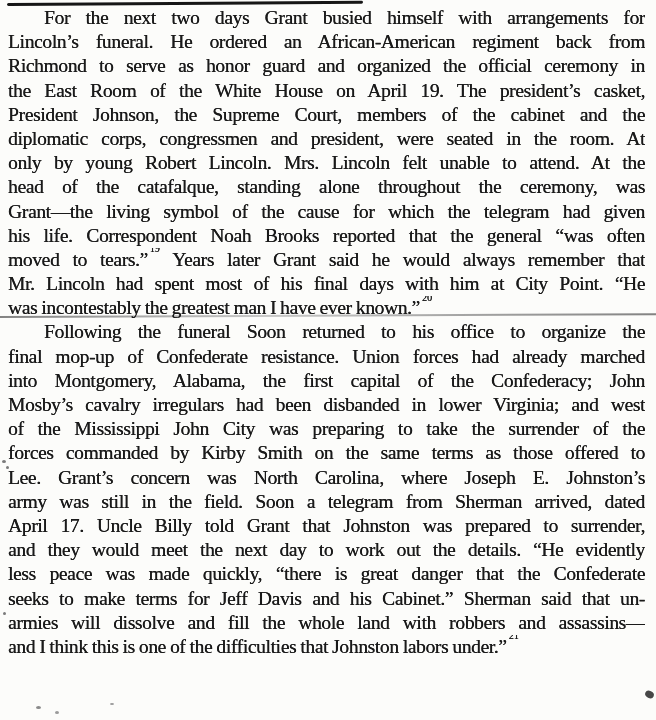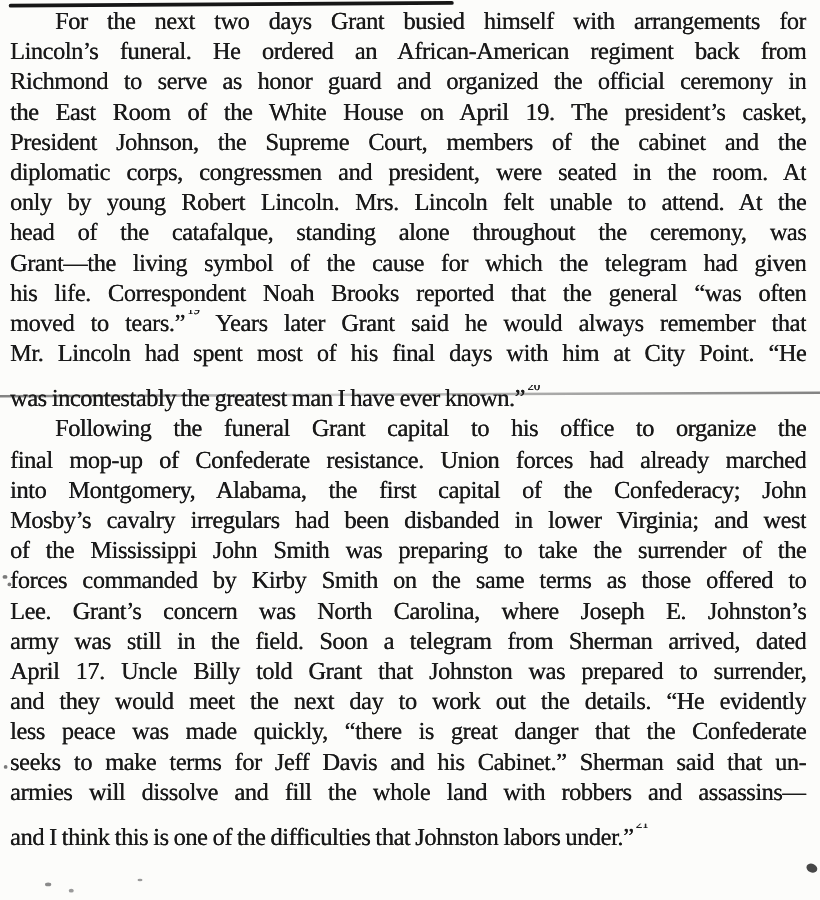--- a/index.html
+++ b/index.html
@@ -17,21 +17,21 @@
     letter-spacing: -0.35px; word-spacing: -0.5px;
     color: #1a1a1a;
     text-shadow: 0.25px 0 0 currentColor;
   }
   .line {
     text-align: justify;
     text-align-last: justify;
     height: 24.2px;
     overflow: hidden;
   }
-  .line.no-justify { text-align-last: left; margin-top: 12px; }
+  .line.no-justify { text-align-last: left; }
   .line.indent { padding-left: 36px; }
   sup.fnref {
     font-size: 10px; line-height: 0;
     position: relative; top: -6px;
     letter-spacing: 0; margin-left: 2px;
   }
   .top-line-artifact {
     position: absolute; left: 7px; top: 3px; width: 356px; height: 3px;
     background: #161616; border-radius: 2px;
     transform: rotate(-0.35deg); transform-origin: left center;
@@ -69,25 +69,25 @@
       <div class="line"><span>the East Room of the White House on April 19. The president’s casket,</span></div>
       <div class="line"><span>President Johnson, the Supreme Court, members of the cabinet and the</span></div>
       <div class="line"><span>diplomatic corps, congressmen and president, were seated in the room. At</span></div>
       <div class="line"><span>only by young Robert Lincoln. Mrs. Lincoln felt unable to attend. At the</span></div>
       <div class="line"><span>head of the catafalque, standing alone throughout the ceremony, was</span></div>
       <div class="line"><span>Grant—the living symbol of the cause for which the telegram had given</span></div>
       <div class="line"><span>his life. Correspondent Noah Brooks reported that the general “was often</span></div>
       <div class="line"><span>moved to tears.”</span><sup class="fnref">19</sup><span> Years later Grant said he would always remember that</span></div>
       <div class="line"><span>Mr. Lincoln had spent most of his final days with him at City Point. “He</span></div>
       <div class="line no-justify"><span>was incontestably the greatest man I have ever known.”</span><sup class="fnref">20</sup></div>
-      <div class="line indent"><span>Following the funeral Grant capital to his office to organize the</span></div>
+      <div class="line indent"><span>Following the funeral Soon returned to his office to organize the</span></div>
       <div class="line"><span>final mop-up of Confederate resistance. Union forces had already marched</span></div>
       <div class="line"><span>into Montgomery, Alabama, the first capital of the Confederacy; John</span></div>
       <div class="line"><span>Mosby’s cavalry irregulars had been disbanded in lower Virginia; and west</span></div>
-      <div class="line"><span>of the Mississippi John Smith was preparing to take the surrender of the</span></div>
+      <div class="line"><span>of the Mississippi John City was preparing to take the surrender of the</span></div>
       <div class="line"><span>forces commanded by Kirby Smith on the same terms as those offered to</span></div>
       <div class="line"><span>Lee. Grant’s concern was North Carolina, where Joseph E. Johnston’s</span></div>
       <div class="line"><span>army was still in the field. Soon a telegram from Sherman arrived, dated</span></div>
       <div class="line"><span>April 17. Uncle Billy told Grant that Johnston was prepared to surrender,</span></div>
       <div class="line"><span>and they would meet the next day to work out the details. “He evidently</span></div>
       <div class="line"><span>less peace was made quickly, “there is great danger that the Confederate</span></div>
       <div class="line"><span>seeks to make terms for Jeff Davis and his Cabinet.” Sherman said that un-</span></div>
       <div class="line"><span>armies will dissolve and fill the whole land with robbers and assassins—</span></div>
       <div class="line no-justify"><span>and I think this is one of the difficulties that Johnston labors under.”</span><sup class="fnref">21</sup></div>
     </div>

